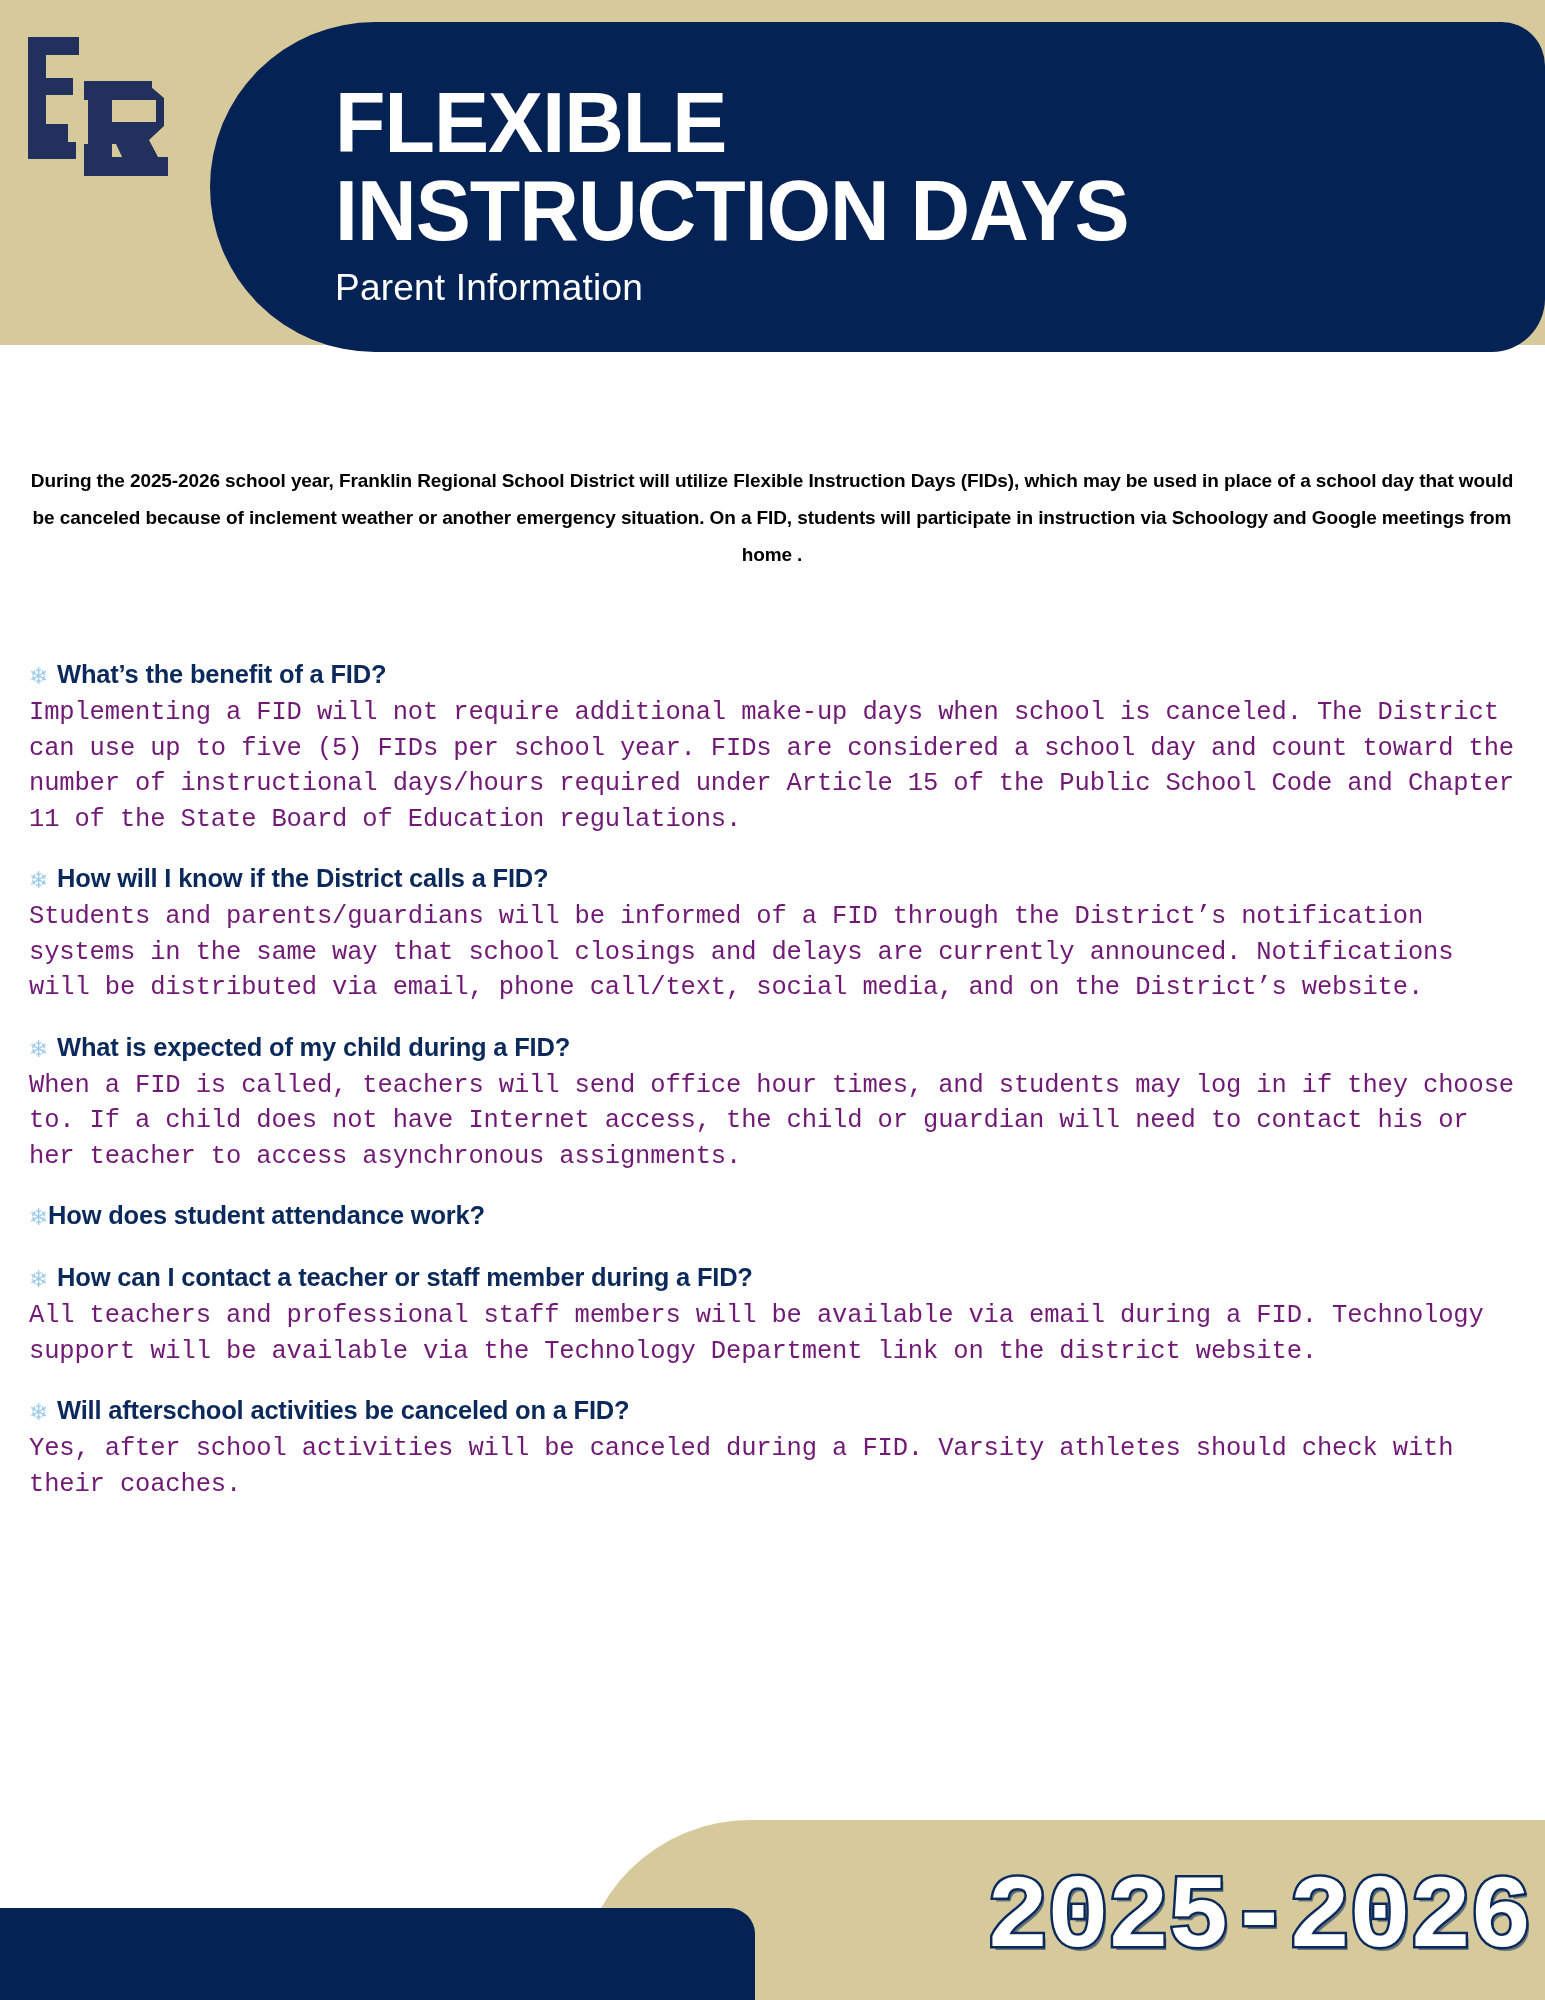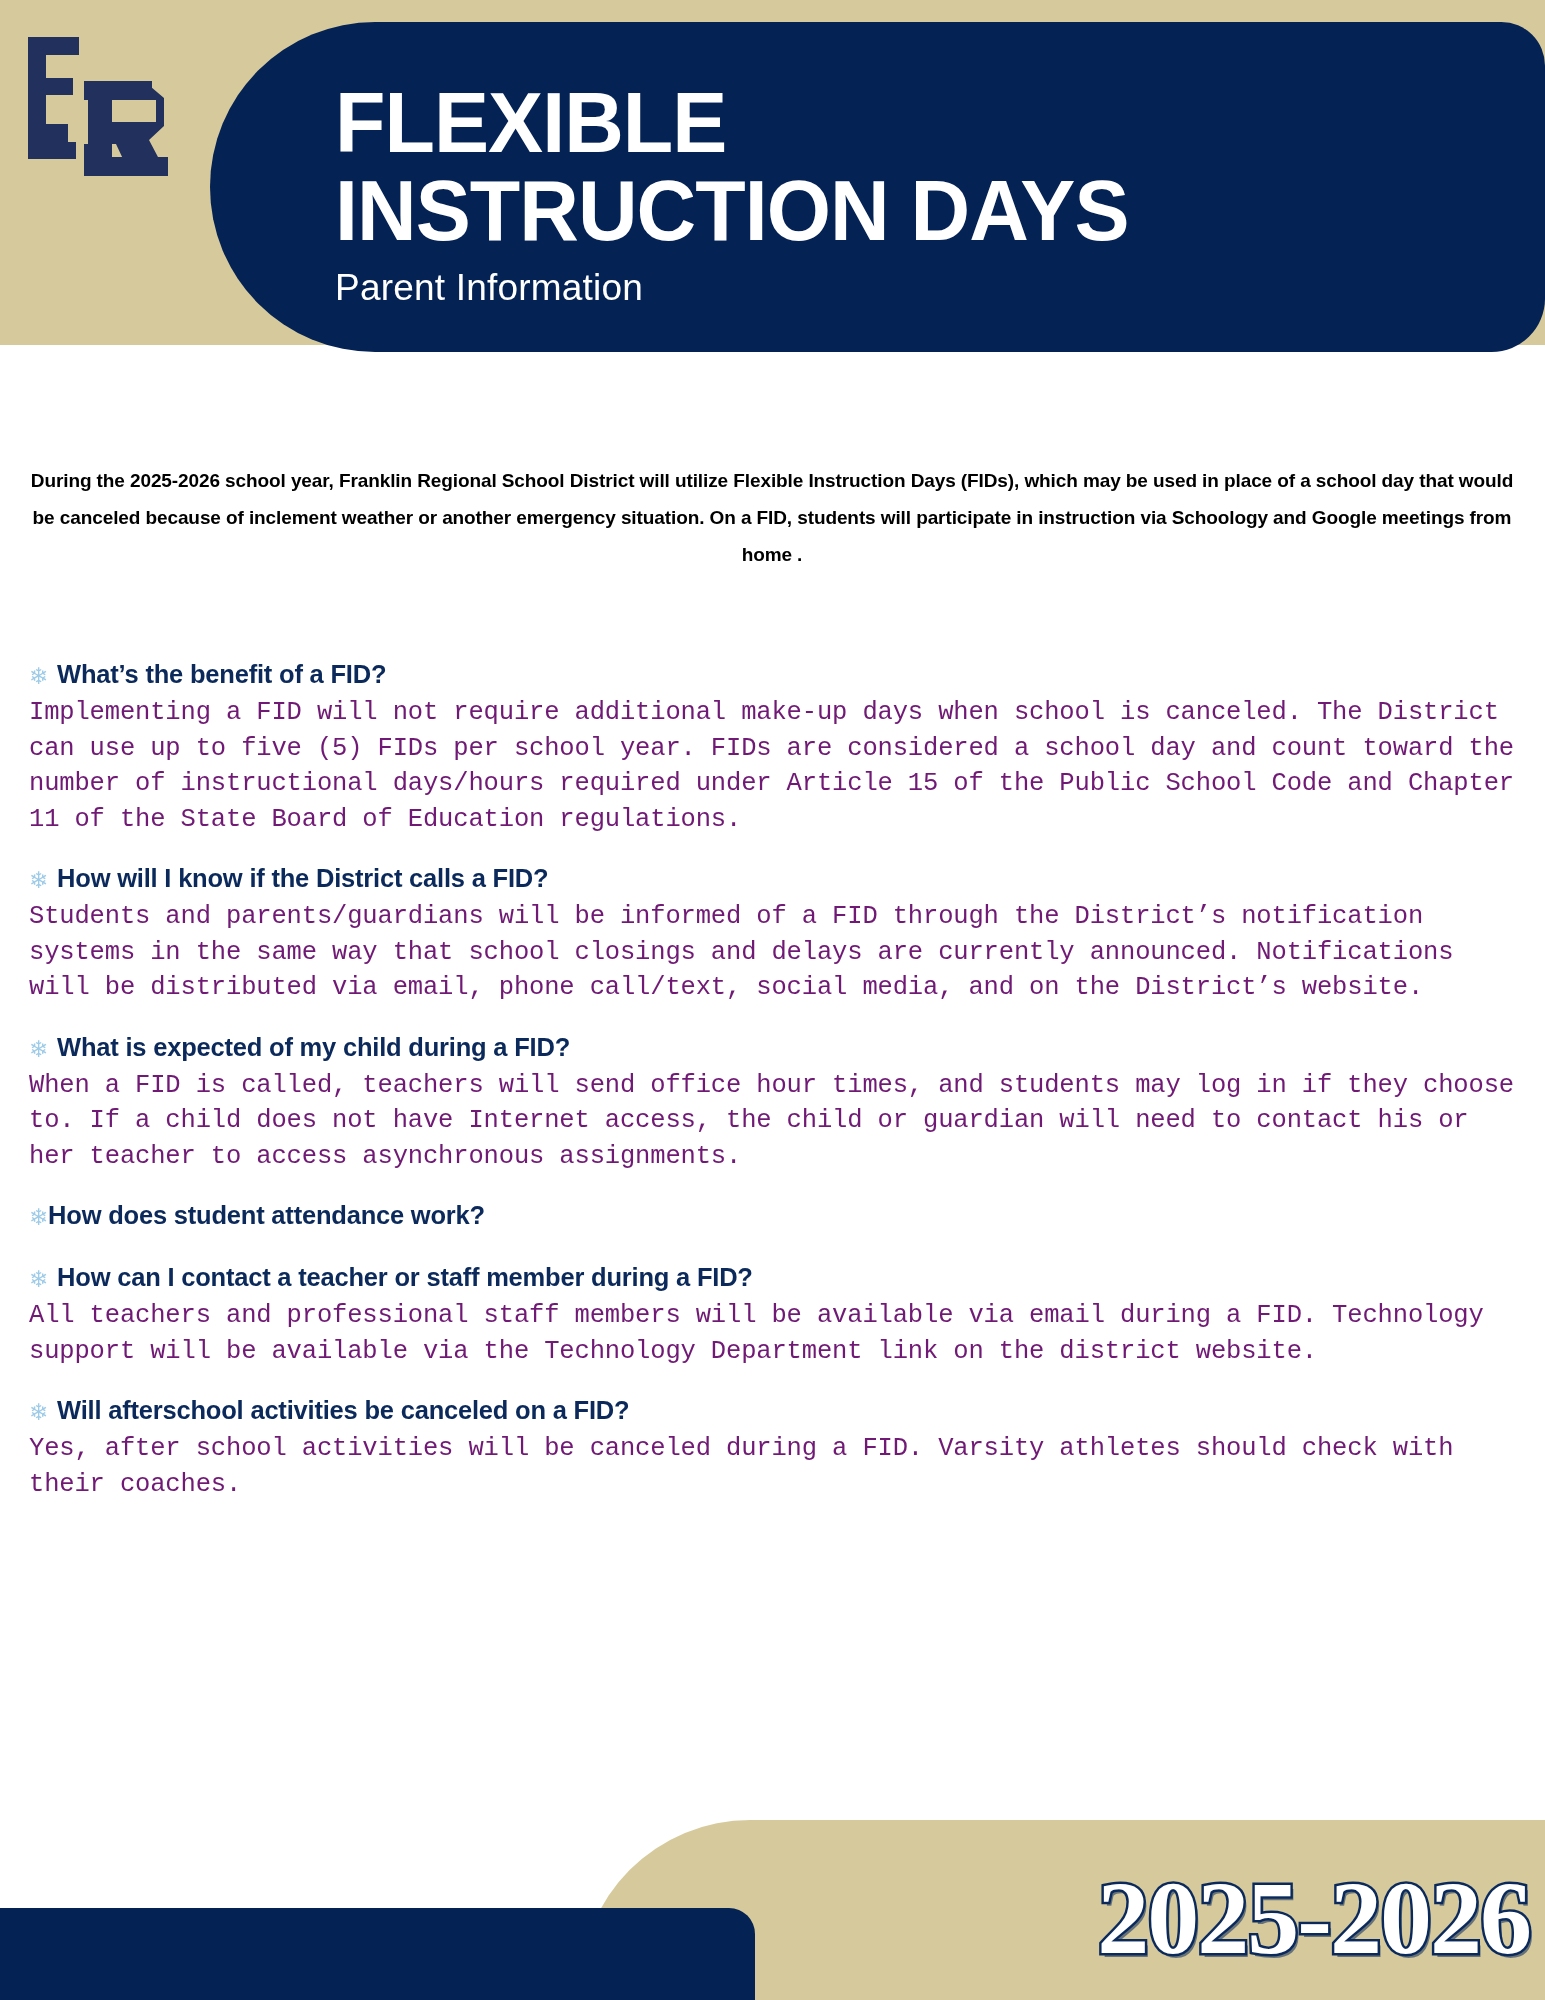--- a/index.html
+++ b/index.html
@@ -143,21 +143,21 @@
     height: 92px;
     background: #042254;
     border-radius: 0 26px 0 0;
   }
   .year {
     position: absolute;
     left: 700px;
     top: 1862px;
     width: 830px;
     text-align: right;
-    font-family: Liberation Serif, serif;
+    font-family: Liberation Mono, monospace;
     font-weight: bold;
     font-size: 104px;
     line-height: 112px;
     color: #ffffff;
     letter-spacing: -2px;
     -webkit-text-stroke: 5px #0b2a5b;
     paint-order: stroke fill;
     text-shadow: 3px 4px 0 rgba(11,42,91,0.55);
   }
 </style>

